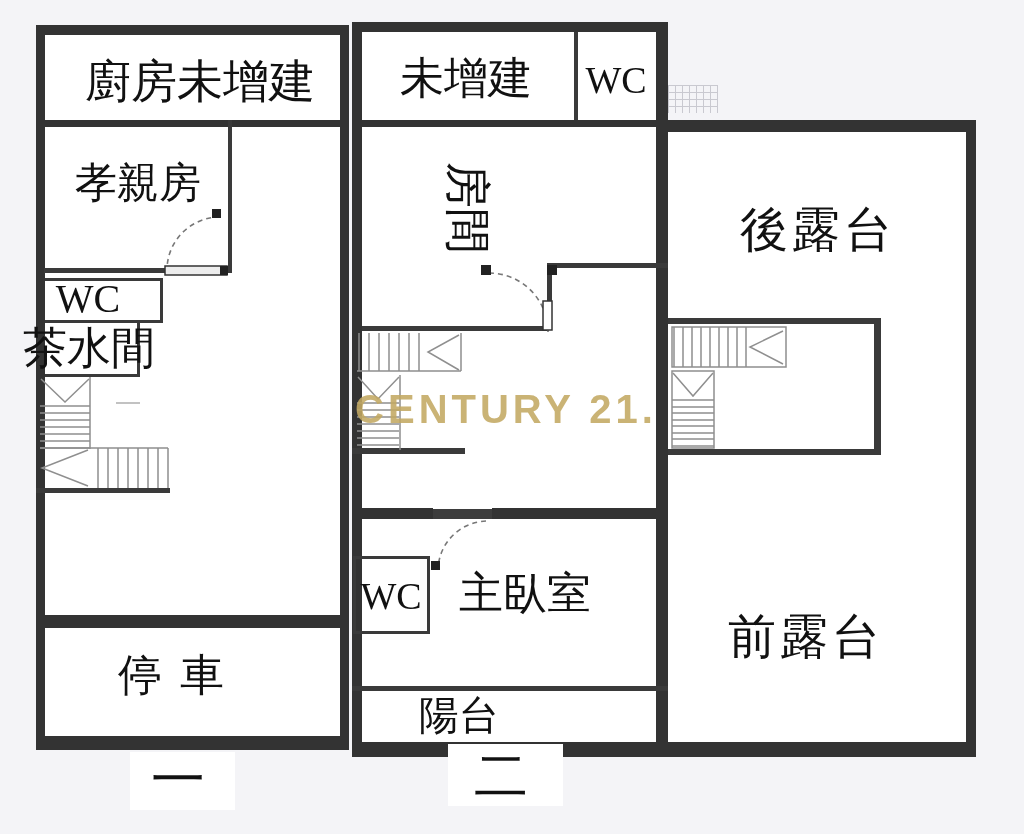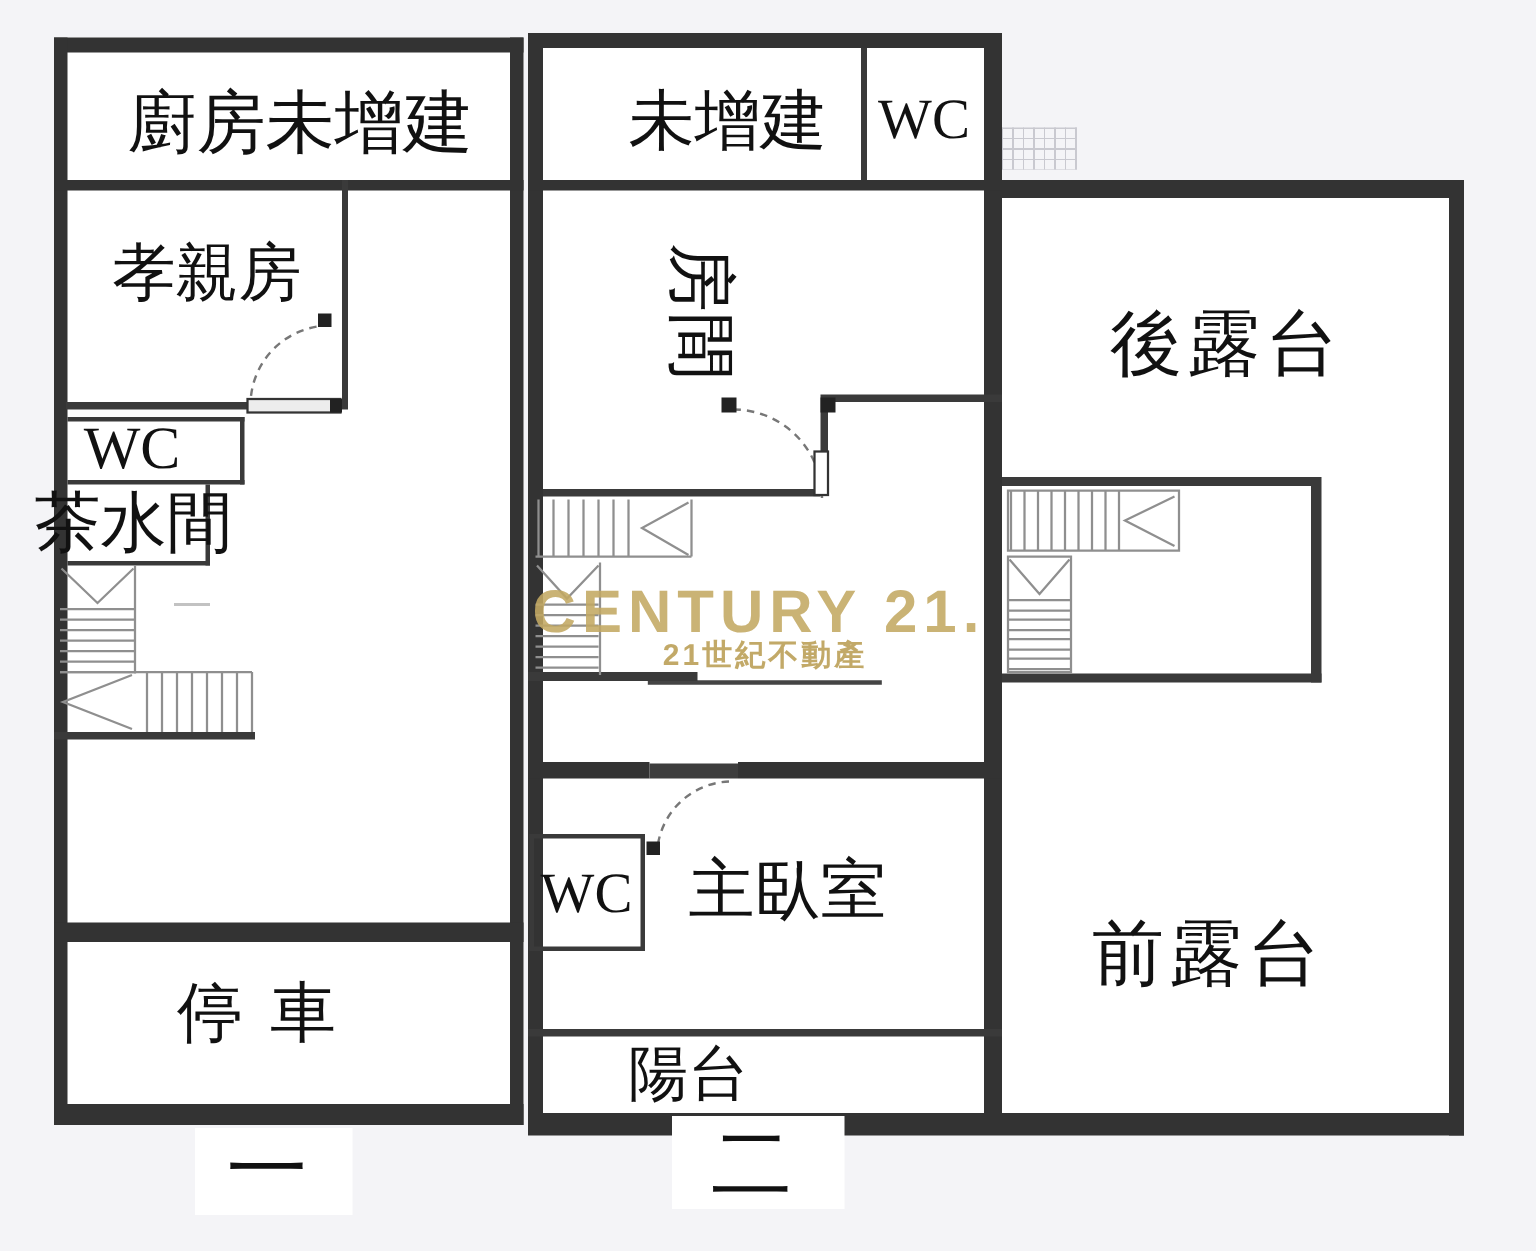--- a/index.html
+++ b/index.html
@@ -122,31 +122,30 @@
       <rect x="431" y="561" width="9" height="9"></rect>
     </g>
   </svg>
 
   <span class="lbl f46" style="left:200px;top:82px;">廚房未增建</span>
   <span class="lbl f42" style="left:138px;top:183px;">孝親房</span>
   <span class="lbl f40" style="left:88px;top:299px;">WC</span>
   <span class="lbl f33" style="left:89px;top:349px;">茶水間</span>
   <span class="lbl f44 sp18" style="left:180px;top:676px;">停車</span>
 
-  <span class="lbl f44" style="left:485px;top:81px;">未增建</span>
+  <span class="lbl f44" style="left:466px;top:81px;font-family:Liberation Mono, monospace;">未增建</span>
   <span class="lbl f38" style="left:616px;top:80px;">WC</span>
   <span class="lbl f46 rot90" style="left:467px;top:208px;">房間</span>
   <span class="lbl f38" style="left:391px;top:596px;">WC</span>
   <span class="lbl f44" style="left:525px;top:594px;">主臥室</span>
   <span class="lbl f40" style="left:459px;top:716px;">陽台</span>
 
   <span class="lbl f48 sp4" style="left:806px;top:637px;">前露台</span>
   <span class="lbl f48 sp4" style="left:818px;top:230px;">後露台</span>
 
   <div id="wm">CENTURY 21.</div>
-  <div id="wm-sub">21世紀不動產</div>
 
   <div class="patch" style="left:130px;top:752px;width:105px;height:58px;"></div>
   <div class="patch" style="left:448px;top:744px;width:115px;height:62px;"></div>
   <span class="lbl f54" style="left:178px;top:780px;">一</span>
   <span class="lbl f54" style="left:501px;top:776px;">二</span>
 
 </div>
 
 </body></html>

